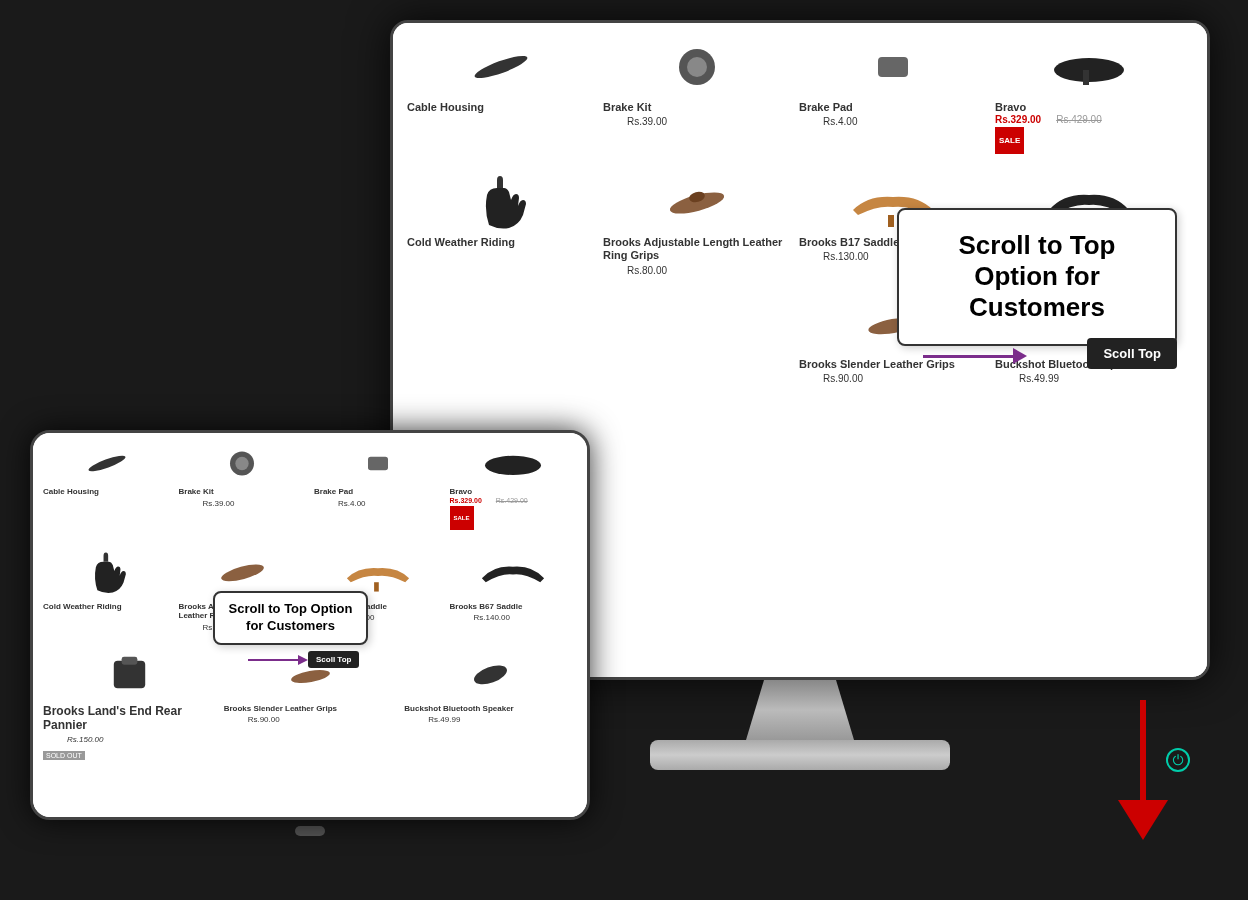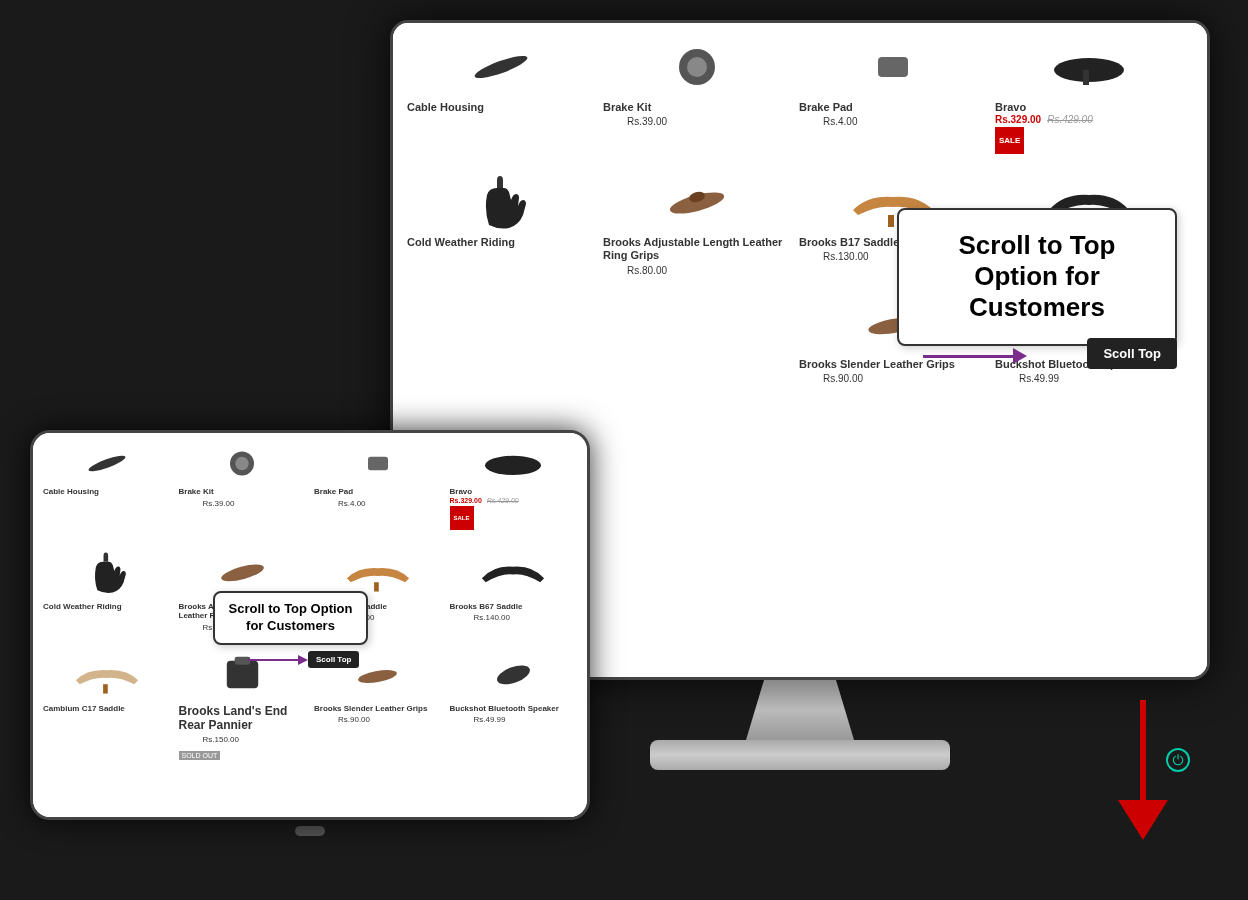--- a/index.html
+++ b/index.html
@@ -132,22 +132,21 @@
     }
     .product-price-sale {
       font-size: 10px;
       color: #cc0000;
       font-weight: bold;
     }
     .product-price-old {
       font-size: 10px;
       color: #999;
       text-decoration: line-through;
-      margin-left: 3px;
-      font-style: italic;
+      margin-left: 12px;
     }
     .sale-badge {
       background: #cc0000;
       color: white;
       font-size: 8px;
       padding: 9px 4px;
       display: inline-block;
       margin-top: 2px;
       font-weight: bold;
     }
@@ -550,37 +549,27 @@
             </div>
             <div class="product-name" style="font-size:8px;">Brooks B67 Saddle</div>
             <div class="product-price" style="font-size:8px;">Rs.140.00</div>
           </div>
         </div>
 
         <div class="product-row">
           <div class="product-cell">
             <div class="prod-img" style="height:50px;">
 
-              <svg width="70" height="45" viewBox="0 0 90 55">
-                <path d="M5,35 Q20,20 45,22 Q70,20 85,35 L80,40 Q60,30 45,32 Q30,30 10,40 Z" fill="#D2B48C"></path>
-                <rect x="40" y="40" width="6" height="12" fill="#A06020"></rect>
-              </svg>
-            </div>
-            <div class="product-name" style="font-size:8px;">Cambium C17 Saddle</div>
-          </div>
-          <div class="product-cell">
-            <div class="prod-img" style="height:50px;">
-
               <svg width="55" height="45" viewBox="0 0 70 55">
                 <rect x="15" y="10" width="40" height="35" rx="5" fill="#333"></rect>
                 <rect x="25" y="5" width="20" height="10" rx="3" fill="#555"></rect>
               </svg>
             </div>
             <div class="product-name" style="font-size:12px;">Brooks Land's End Rear Pannier</div>
-            <div class="product-price" style="font-size:8px;">Rs.150.00</div>
+            <div class="product-price" style="font-size:8px;font-style:italic;">Rs.150.00</div>
             <span class="sold-out-badge">SOLD OUT</span>
           </div>
           <div class="product-cell">
             <div class="prod-img" style="height:50px;">
               <svg width="55" height="45" viewBox="0 0 70 55">
                 <ellipse cx="35" cy="30" rx="25" ry="7" fill="#8B6040" transform="rotate(-10 35 30)"></ellipse>
               </svg>
             </div>
             <div class="product-name" style="font-size:8px;">Brooks Slender Leather Grips</div>
             <div class="product-price" style="font-size:8px;">Rs.90.00</div>

